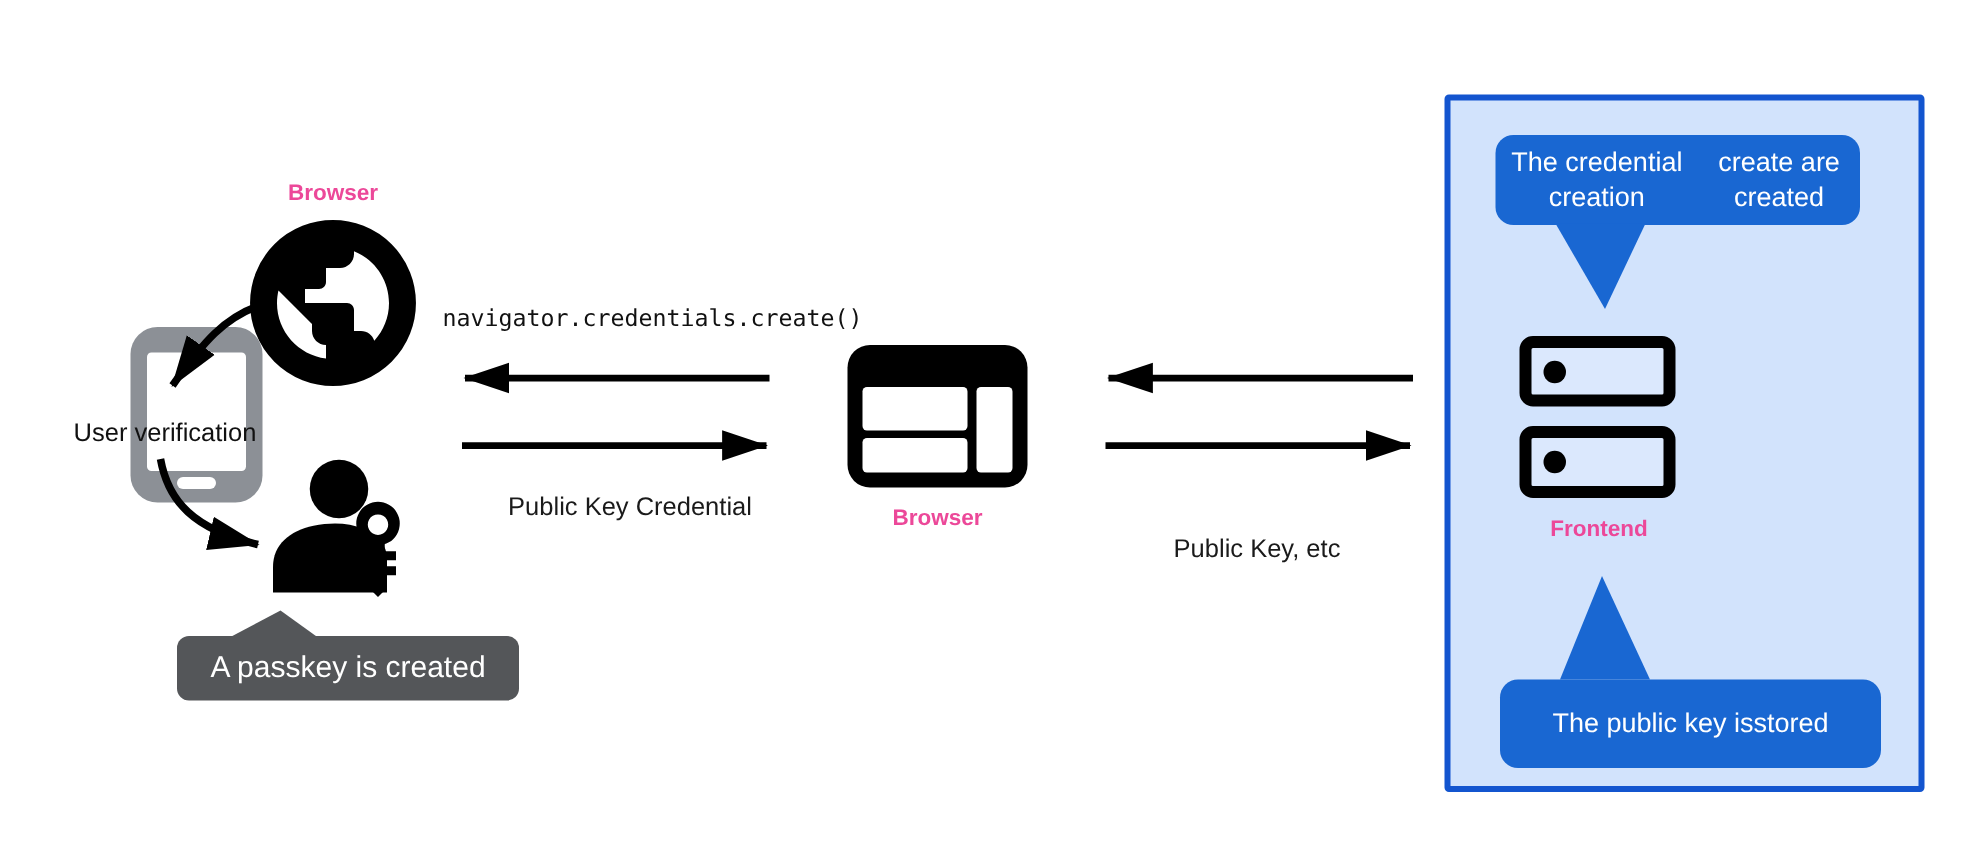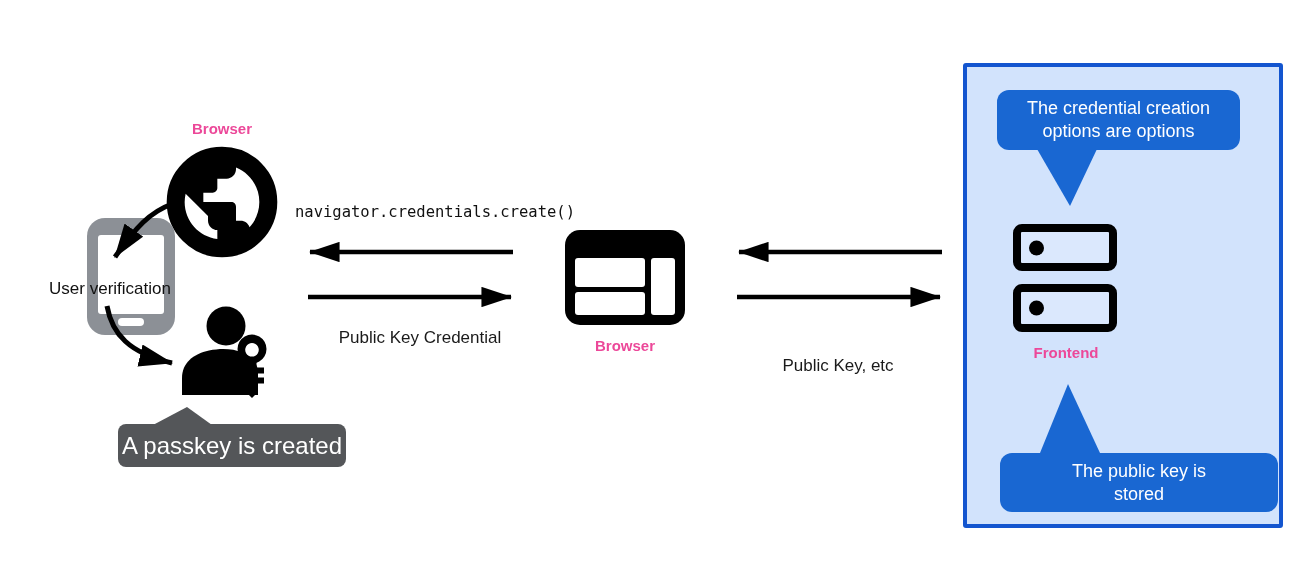--- a/index.html
+++ b/index.html
@@ -20,52 +20,52 @@
   
   .frontend-icon{position:absolute;left:565px;top:230px;width:120px;height:95px;background:#000;border-radius:15px;z-index:2;}
   .frontend-icon .w1{position:absolute;left:10px;top:28px;width:70px;height:29px;background:#fff;border-radius:3px;}
   .frontend-icon .w2{position:absolute;left:10px;top:62px;width:70px;height:23px;background:#fff;border-radius:3px;}
   .frontend-icon .w3{position:absolute;left:86px;top:28px;width:24px;height:57px;background:#fff;border-radius:3px;}
 
   
   .panel{position:absolute;left:963px;top:63px;width:320px;height:465px;box-sizing:border-box;
     background:#d2e3fc;border:4px solid #1355cf;border-radius:3px;z-index:1;}
   .callout-blue{position:absolute;background:#1967d2;border-radius:12px;color:#fff;
-    display:flex;flex-direction:column;justify-content:center;align-items:center;
+    display:flex;flex-direction:row;justify-content:center;align-items:center;
     font-size:18px;line-height:23px;text-align:center;z-index:3;}
   .callout1{left:997px;top:90px;width:243px;height:60px;}
-  .callout2{left:1000px;top:453px;width:278px;height:59px;}
+  .callout2{left:1000px;top:453px;width:254px;height:59px;}
   .ptr{position:absolute;width:0;height:0;z-index:3;}
   .ptr-down{left:1037px;top:149px;border-left:33px solid transparent;border-right:27px solid transparent;border-top:57px solid #1967d2;}
   .ptr-up-blue{left:1040px;top:384px;border-left:28px solid transparent;border-right:32px solid transparent;border-bottom:69px solid #1967d2;}
 
   .server{position:absolute;left:1013px;width:104px;box-sizing:border-box;border:8px solid #000;
     border-radius:9px;background:#dbe8fd;z-index:2;}
   .server .dot{position:absolute;left:8px;top:50%;transform:translateY(-50%);width:15px;height:15px;border-radius:50%;background:#000;}
   .server1{top:224px;height:47px;}
   .server2{top:284px;height:48px;}
 
   
   .callout-dark{position:absolute;left:118px;top:424px;width:228px;height:43px;background:#545659;border-radius:8px;
-    color:#fff;font-size:24px;line-height:43px;text-align:center;z-index:3;}
+    color:#fff;font-size:20px;line-height:43px;text-align:center;z-index:3;}
   .ptr-up-dark{left:153px;top:407px;border-left:34px solid transparent;border-right:25px solid transparent;border-bottom:18px solid #545659;}
 
   .icon-svg{position:absolute;z-index:2;}
   #arrow-layer{position:absolute;left:0;top:0;z-index:5;pointer-events:none;}
 </style>
 </head>
 <body>
 
 <div id="canvas">
 
   <div class="panel"></div>
 
   <div class="callout-blue callout1">
     <div>The credential creation</div>
-    <div>options are options</div>
+    <div>create are created</div>
   </div>
   <div class="ptr ptr-down"></div>
 
   <div class="server server1">
     <div class="dot"></div>
   </div>
   <div class="server server2">
     <div class="dot"></div>
   </div>
   <div class="node-label" style="left:1066px;top:344px;">Frontend</div>

